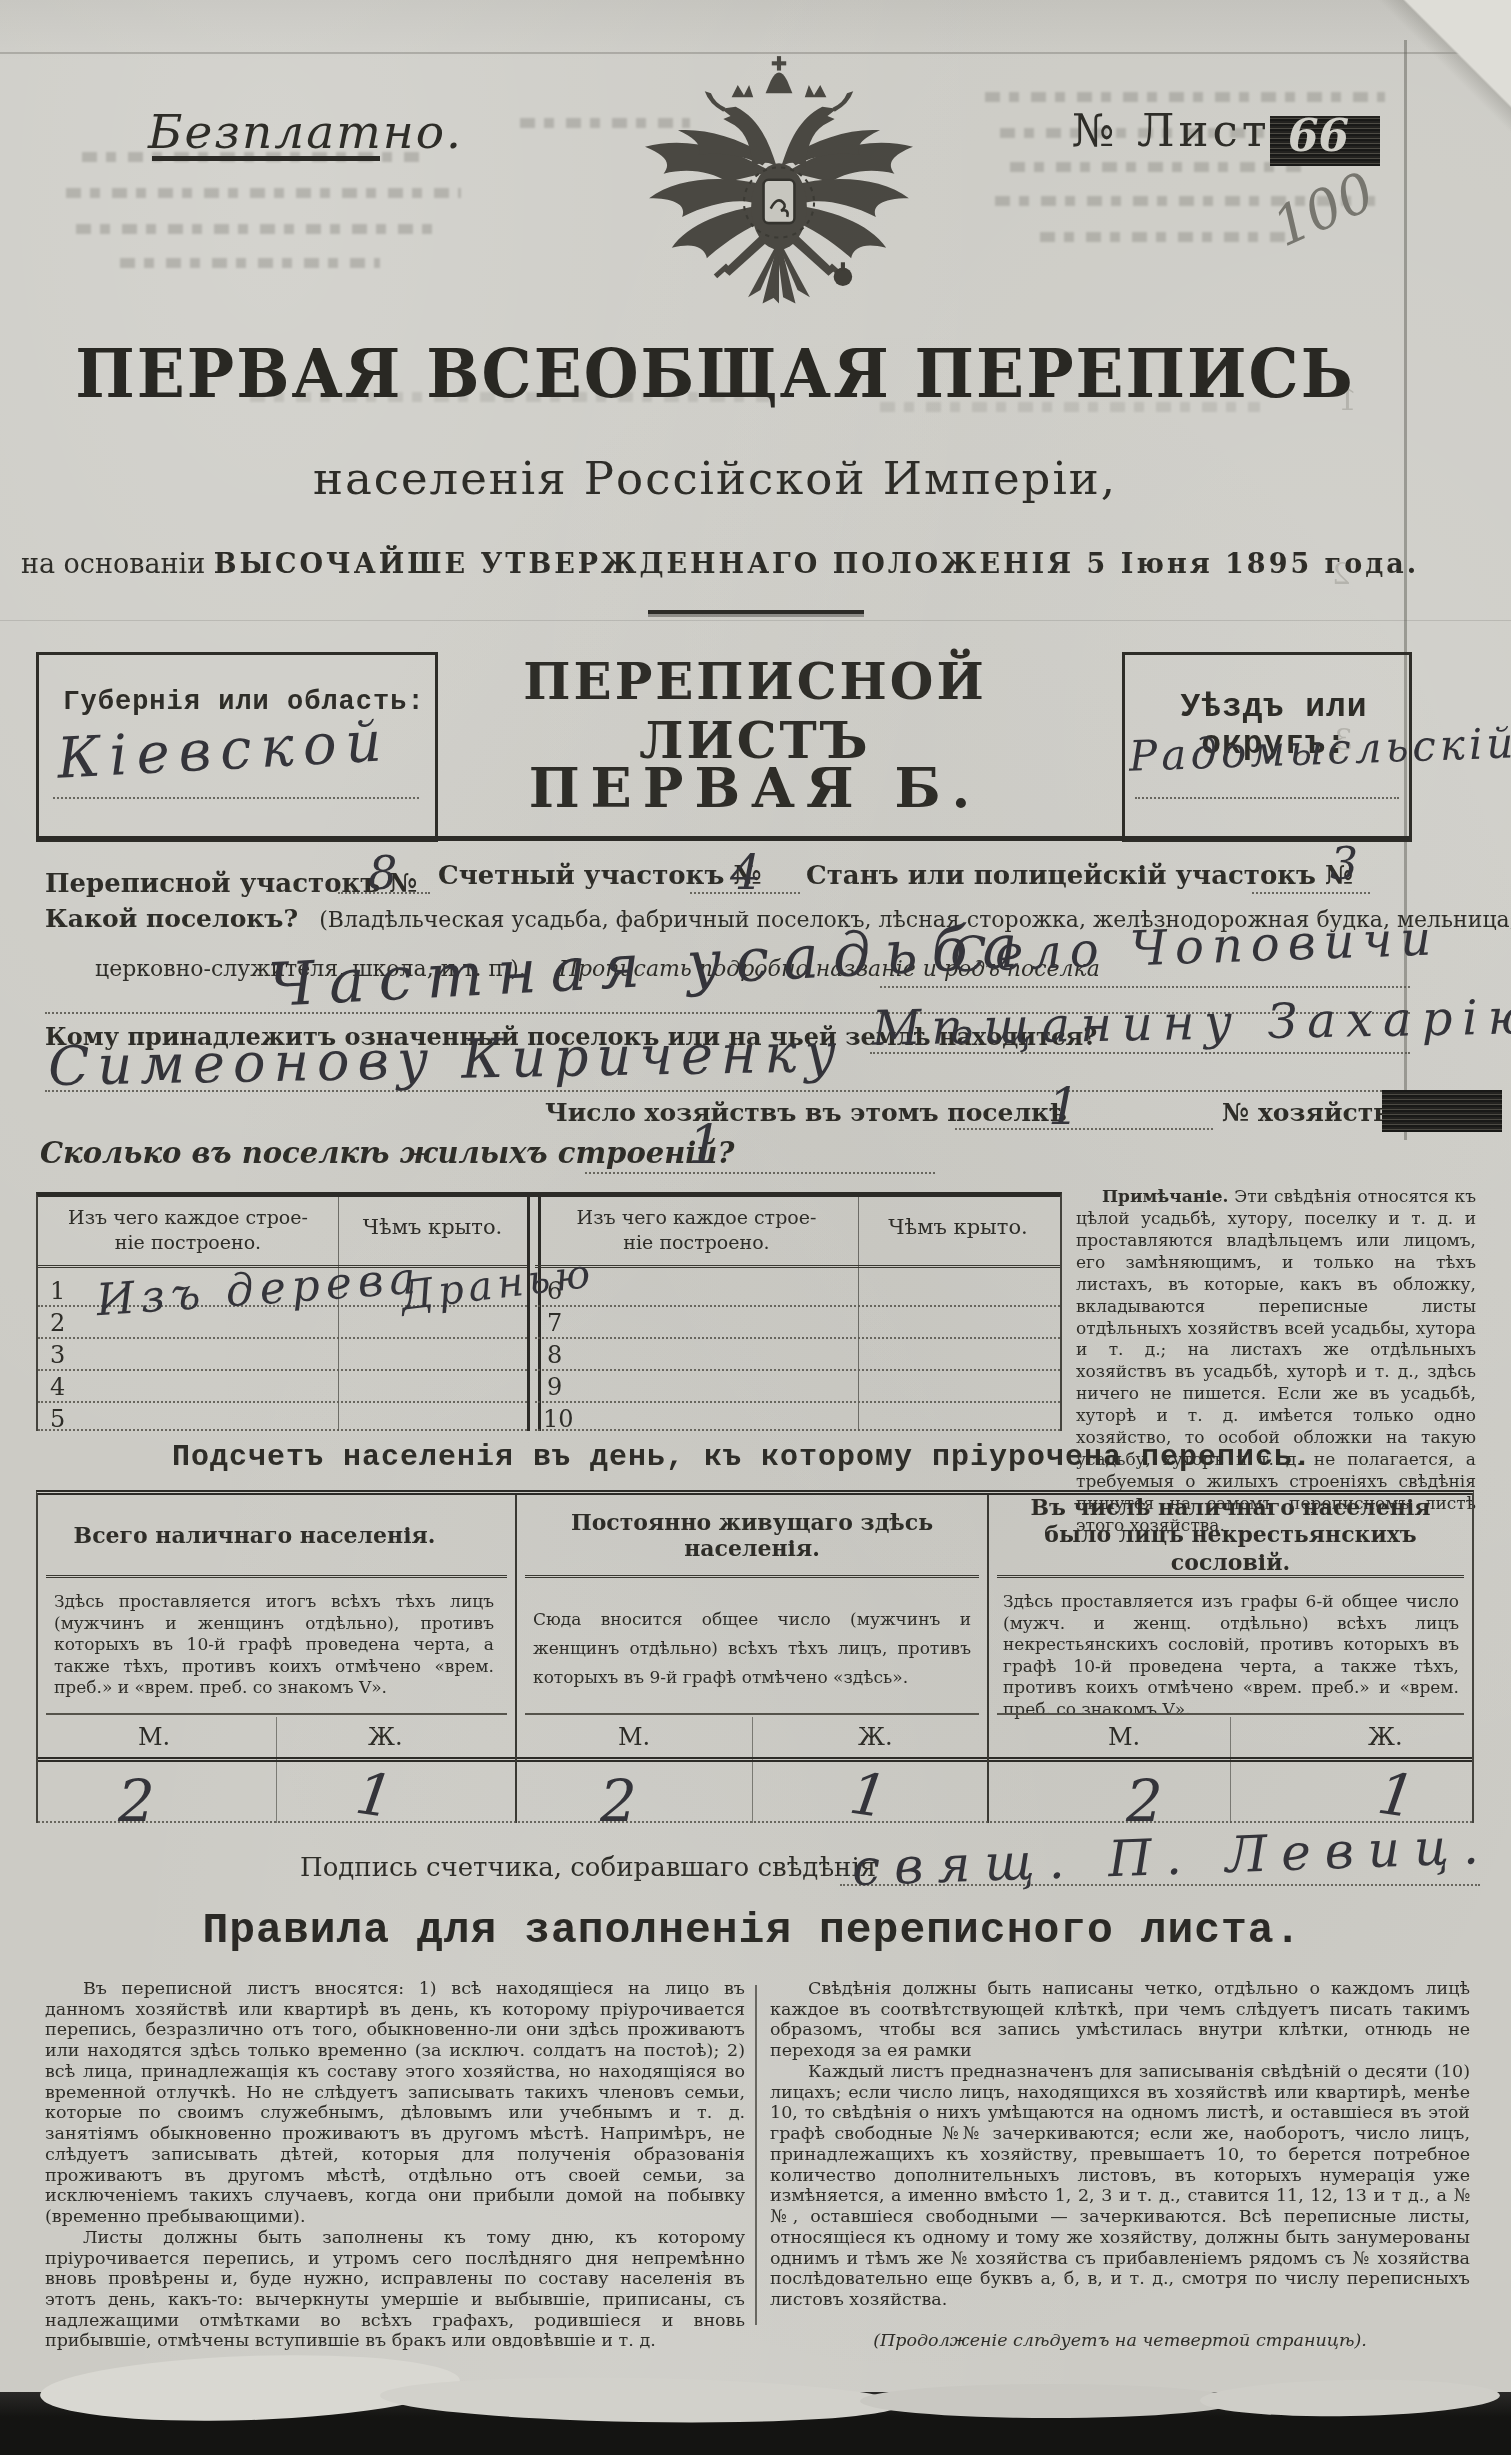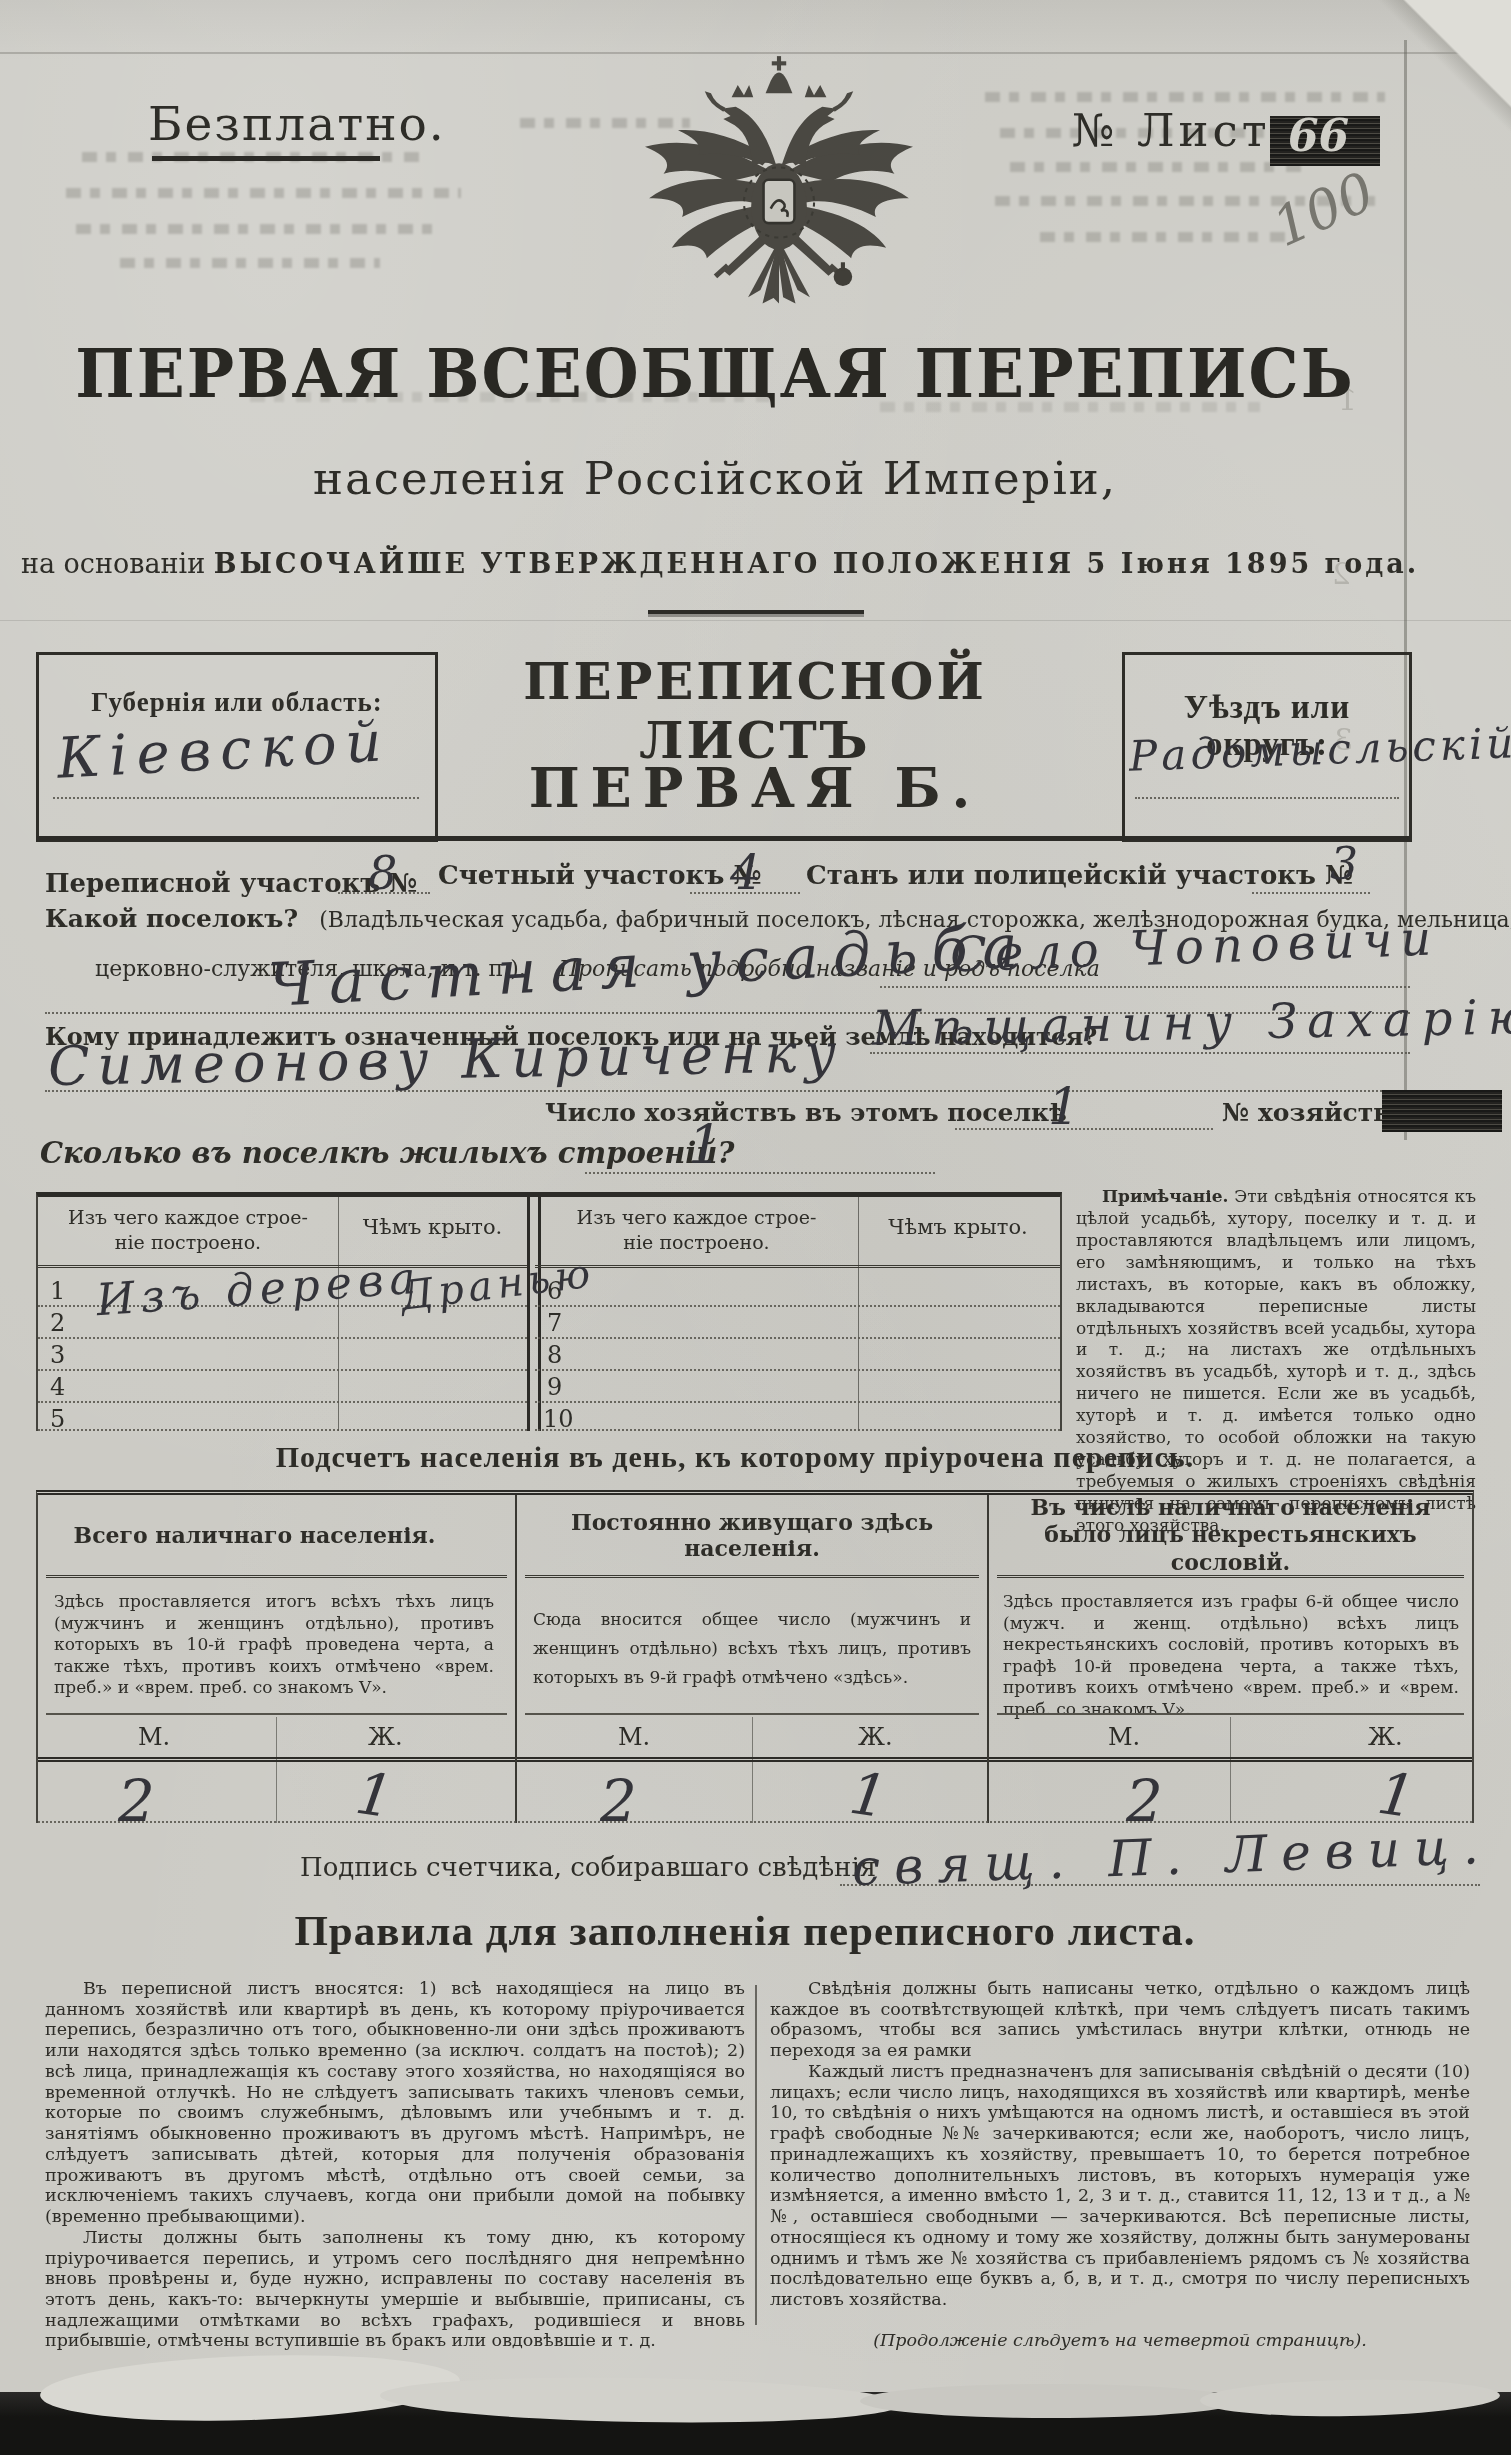--- a/index.html
+++ b/index.html
@@ -9,21 +9,21 @@
     background-color:#cccbc5;
     background-image:
       radial-gradient(ellipse at 18% 8%, rgba(255,255,255,.16), transparent 42%),
       radial-gradient(ellipse at 88% 30%, rgba(255,255,255,.12), transparent 45%),
       radial-gradient(ellipse at 60% 55%, rgba(110,110,102,.07), transparent 55%),
       radial-gradient(ellipse at 40% 90%, rgba(255,255,255,.10), transparent 40%),
       linear-gradient(#c2c1bb, rgba(194,193,187,0) 60px);
     color:#2e2d28;}
   .abs{position:absolute;}
   .serif{font-family:"DejaVu Serif",serif;}
-  .sans{font-family:Liberation Serif, serif;}
+  .sans{font-family:Liberation Mono, monospace;margin-left:7px;}
   .hw{font-family:"DejaVu Serif",serif;font-style:italic;color:#34343a;white-space:nowrap;}
   .dot-line{height:0;border-bottom:2px dotted #57554d;opacity:.85;}
   .thin-line{background:#45443e;}
   .ghost-row{position:absolute;height:10px;filter:blur(1.3px);opacity:.38;
     background:repeating-linear-gradient(90deg,#84837c 0 15px,transparent 15px 24px,#84837c 24px 34px,transparent 34px 46px);}
   .ghost-num{position:absolute;color:#aeada6;transform:scaleX(-1);font-size:30px;opacity:.8;}
   .hatch{background:repeating-linear-gradient(0deg,#191917 0 2px,#4c4a43 2px 3px,#23221f 3px 5px);}
   .box-label{font-weight:bold;letter-spacing:1px;}
   .rules-col p{margin:0;text-indent:38px;text-align:justify;}
   .desc{font-size:17px;line-height:1.27;text-align:justify;}
@@ -49,21 +49,21 @@
   <div class="ghost-row" style="left:1000px;top:128px;width:360px;"></div>
   <div class="ghost-row" style="left:1010px;top:162px;width:300px;"></div>
   <div class="ghost-row" style="left:995px;top:196px;width:380px;"></div>
   <div class="ghost-row" style="left:1040px;top:232px;width:250px;"></div>
   <div class="ghost-row" style="left:250px;top:392px;width:520px;opacity:.22;"></div>
   <div class="ghost-row" style="left:880px;top:402px;width:380px;opacity:.22;"></div>
   <div class="ghost-num" style="left:1338px;top:382px;">1</div>
   <div class="ghost-num" style="left:1332px;top:556px;">2</div>
   <div class="ghost-num" style="left:1334px;top:722px;">3</div>
 
-  <div class="abs serif" style="left:148px;top:96px;font-size:47px;letter-spacing:2px;">Безплатно.</div>
+  <div class="abs serif" style="left:148px;top:104px;font-size:47px;font-style:italic;letter-spacing:2px;">Безплатно.</div>
   <div class="abs" style="left:152px;top:156px;width:228px;height:5px;background:#2c2b27;"></div>
 
   <div class="abs" style="left:618px;top:52px;width:322px;height:268px;">
     <svg viewBox="0 0 300 260" width="322" height="268" xmlns="http://www.w3.org/2000/svg">
       <g fill="#403e38" opacity="0.93">
         <g id="halfE">
 
           <path d="M142,116 C102,92 58,82 20,92 C40,100 46,108 38,118 C62,112 84,116 100,126 Z"></path>
           <path d="M140,130 C96,118 50,122 24,142 C52,142 60,150 56,160 C80,148 106,142 124,146 Z"></path>
           <path d="M140,148 C102,152 62,166 46,190 C68,184 78,190 80,200 C98,184 120,170 136,164 Z"></path>

